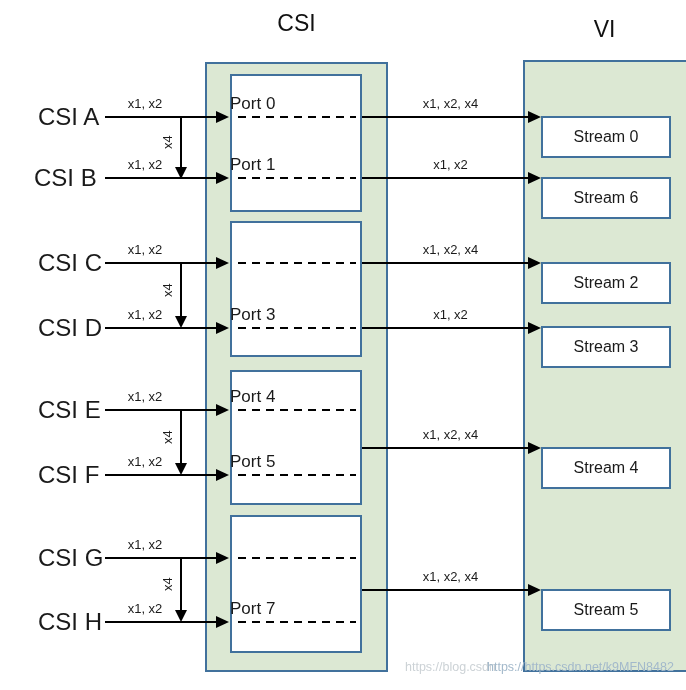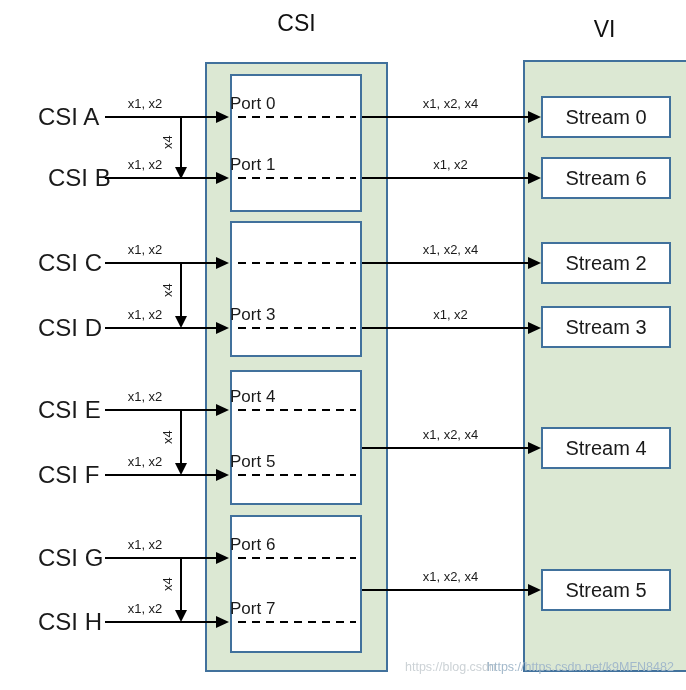--- a/index.html
+++ b/index.html
@@ -7,21 +7,21 @@
     position:relative;width:686px;height:690px;overflow:hidden;background:#ffffff;
     font-family:"Liberation Sans", sans-serif;color:#1a1a1a;
   }
   .panel{position:absolute;background:#dce8d3;border:2px solid #41719c;box-sizing:border-box;z-index:1;}
   .wbox{position:absolute;background:#ffffff;border:2px solid #41719c;box-sizing:border-box;z-index:2;}
   .title{position:absolute;text-align:center;font-size:23px;line-height:28px;color:#111;z-index:3;}
   .input-label{position:absolute;font-size:24px;line-height:26px;white-space:nowrap;z-index:3;}
   .lane{position:absolute;font-size:13px;line-height:16px;text-align:center;white-space:nowrap;z-index:4;}
   .port-label{position:absolute;left:230px;width:132px;font-size:17px;line-height:20px;z-index:3;}
   .stream-box{position:absolute;left:541px;width:130px;height:42px;background:#fff;border:2px solid #41719c;
-    box-sizing:border-box;text-align:center;font-size:20px;line-height:38px;z-index:3;}
+    box-sizing:border-box;text-align:center;font-size:16px;line-height:38px;z-index:3;margin-top:20px;}
   .hline{position:absolute;height:2px;background:#000;z-index:4;}
   .vline{position:absolute;width:2px;background:#000;z-index:4;}
   .head-r{position:absolute;width:0;height:0;border-top:6px solid transparent;border-bottom:6px solid transparent;
     border-left:13px solid #000;z-index:4;}
   .head-d{position:absolute;width:0;height:0;border-left:6px solid transparent;border-right:6px solid transparent;
     border-top:12px solid #000;z-index:4;}
   .dash{position:absolute;left:238px;width:118px;height:2px;z-index:3;
     background:repeating-linear-gradient(90deg,#000 0 8px,transparent 8px 14px);}
   .x4lab{position:absolute;left:148px;width:40px;height:16px;text-align:center;font-size:13px;line-height:16px;
     transform:rotate(-90deg);z-index:4;}
@@ -49,31 +49,30 @@
   <div class="dash" style="top:116px"></div>
   <div class="port-label" style="top:155px">Port 1</div>
   <div class="dash" style="top:177px"></div>
   <div class="dash" style="top:262px"></div>
   <div class="port-label" style="top:305px">Port 3</div>
   <div class="dash" style="top:327px"></div>
   <div class="port-label" style="top:387px">Port 4</div>
   <div class="dash" style="top:409px"></div>
   <div class="port-label" style="top:452px">Port 5</div>
   <div class="dash" style="top:474px"></div>
-  <div class="port-label" style="top:535px">Port 6</div>
   <div class="dash" style="top:557px"></div>
   <div class="port-label" style="top:599px">Port 7</div>
   <div class="dash" style="top:621px"></div>
 
   <div class="input-label" style="left:38px;top:104px">CSI A</div>
   <div class="lane" style="left:100px;width:90px;top:96px">x1, x2</div>
   <div class="hline" style="left:105px;top:116px;width:112px"></div>
   <div class="head-r" style="left:216px;top:111px"></div>
 
-  <div class="input-label" style="left:48px;top:165px">CSI B</div>
+  <div class="input-label" style="left:34px;top:165px">CSI B</div>
   <div class="lane" style="left:100px;width:90px;top:157px">x1, x2</div>
   <div class="hline" style="left:105px;top:177px;width:112px"></div>
   <div class="head-r" style="left:216px;top:172px"></div>
 
   <div class="input-label" style="left:38px;top:250px">CSI C</div>
   <div class="lane" style="left:100px;width:90px;top:242px">x1, x2</div>
   <div class="hline" style="left:105px;top:262px;width:112px"></div>
   <div class="head-r" style="left:216px;top:257px"></div>
 
   <div class="input-label" style="left:38px;top:315px">CSI D</div>

